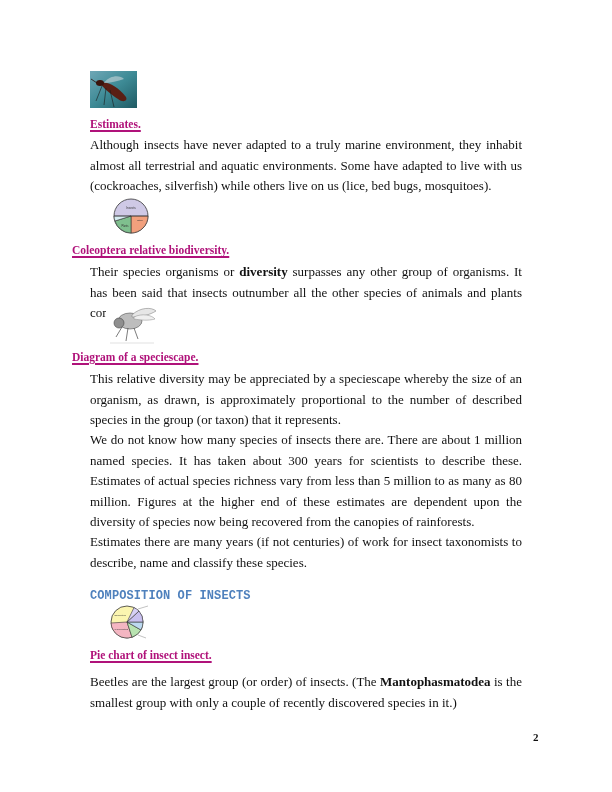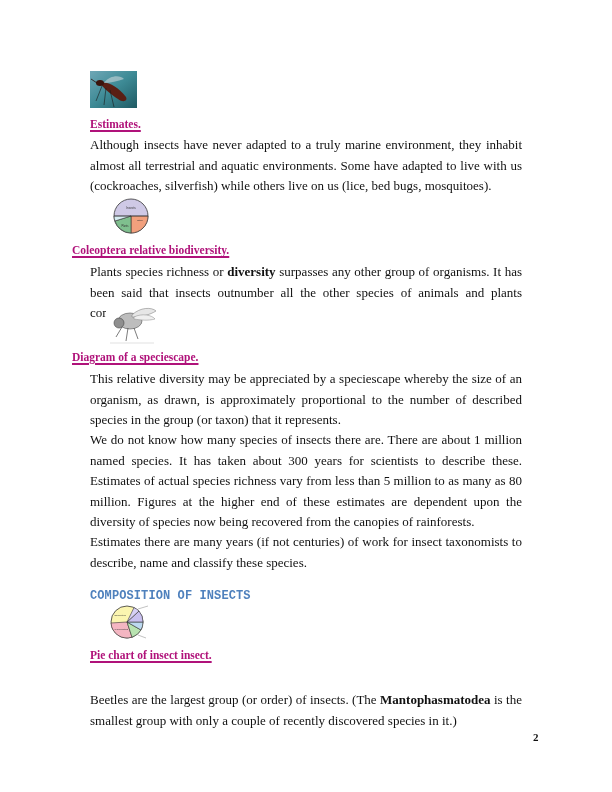--- a/index.html
+++ b/index.html
@@ -44,21 +44,21 @@
     <path d="M21 18 L21 35 A17 17 0 0 1 5 23 Z" fill="#7fbf8e" stroke="#333" stroke-width="0.6"></path>
     <path d="M21 18 L5 23 A17 17 0 0 1 4 18 Z" fill="#d7eef2" stroke="#333" stroke-width="0.6"></path>
     <line x1="4" y1="18" x2="38" y2="18" stroke="#333" stroke-width="0.6"></line>
     <text x="21" y="11" font-size="3" text-anchor="middle" fill="#333" font-family="Liberation Sans, sans-serif">Insects</text>
     <text x="15" y="29" font-size="2.6" text-anchor="middle" fill="#333" font-family="Liberation Sans, sans-serif">Plants</text>
     <text x="30" y="23" font-size="2.4" text-anchor="middle" fill="#333" font-family="Liberation Sans, sans-serif">Other</text>
   </svg>
 </div>
 <div class="abs heading" style="left:72px; top:244px;">Coleoptera relative biodiversity.</div>
 <div class="abs para" style="top:262px;">
-  <span>Plants species richness or </span><b>diversity</b><span> surpasses any other group of organisms. It has been said that insects outnumber all the other species of animals and plants combined.</span>
+  <span>Their species organisms or </span><b>diversity</b><span> surpasses any other group of organisms. It has been said that insects outnumber all the other species of animals and plants combined.</span>
 </div>
 
 <div class="abs" style="left:106px; top:303px; width:52px; height:42px;">
   <svg width="52" height="42" viewBox="0 0 52 42">
     <rect width="52" height="42" fill="#fff"></rect>
     <ellipse cx="24" cy="18" rx="12" ry="8" fill="#bdbdbd" stroke="#555" stroke-width="0.6"></ellipse>
     <ellipse cx="13" cy="20" rx="5" ry="5" fill="#8f8f8f" stroke="#444" stroke-width="0.6"></ellipse>
     <path d="M26 12 C34 4 46 4 50 8 C44 12 34 14 26 14 Z" fill="#e6e6e6" stroke="#777" stroke-width="0.5"></path>
     <path d="M28 14 C36 10 46 12 49 16 C42 18 34 17 28 16 Z" fill="#efefef" stroke="#888" stroke-width="0.5"></path>
     <line x1="16" y1="24" x2="10" y2="34" stroke="#444" stroke-width="0.7"></line>
@@ -81,17 +81,17 @@
     <path d="M19 19 L33 27 A16 16 0 0 0 35 19 Z" fill="#bcd9f0" stroke="#333" stroke-width="0.6"></path>
     <path d="M19 19 L35 19 A16 16 0 0 0 31 8 Z" fill="#c9c0ef" stroke="#333" stroke-width="0.6"></path>
     <path d="M19 19 L31 8 A16 16 0 0 0 26 4.6 Z" fill="#d7d0f5" stroke="#333" stroke-width="0.6"></path>
     <line x1="30" y1="6" x2="40" y2="3" stroke="#666" stroke-width="0.4"></line>
     <line x1="30" y1="32" x2="38" y2="35" stroke="#666" stroke-width="0.4"></line>
     <text x="12" y="13" font-size="2.4" text-anchor="middle" fill="#333" font-family="Liberation Sans, sans-serif">Coleoptera</text>
     <text x="13" y="27" font-size="2.4" text-anchor="middle" fill="#333" font-family="Liberation Sans, sans-serif">Hymenoptera</text>
   </svg>
 </div>
 <div class="abs heading" style="left:90px; top:649px;">Pie chart of insect insect.</div>
-<div class="abs para" style="top:690px;">
+<div class="abs para" style="top:672px;">
   <span>Beetles are the largest group (or order) of insects. (The </span><b>Mantophasmatodea</b><span> is the smallest group with only a couple of recently discovered species in it.)</span>
 </div>
 
 <div class="abs pagenum" style="left:533px; top:731px;">2</div>
 
 </body></html>

